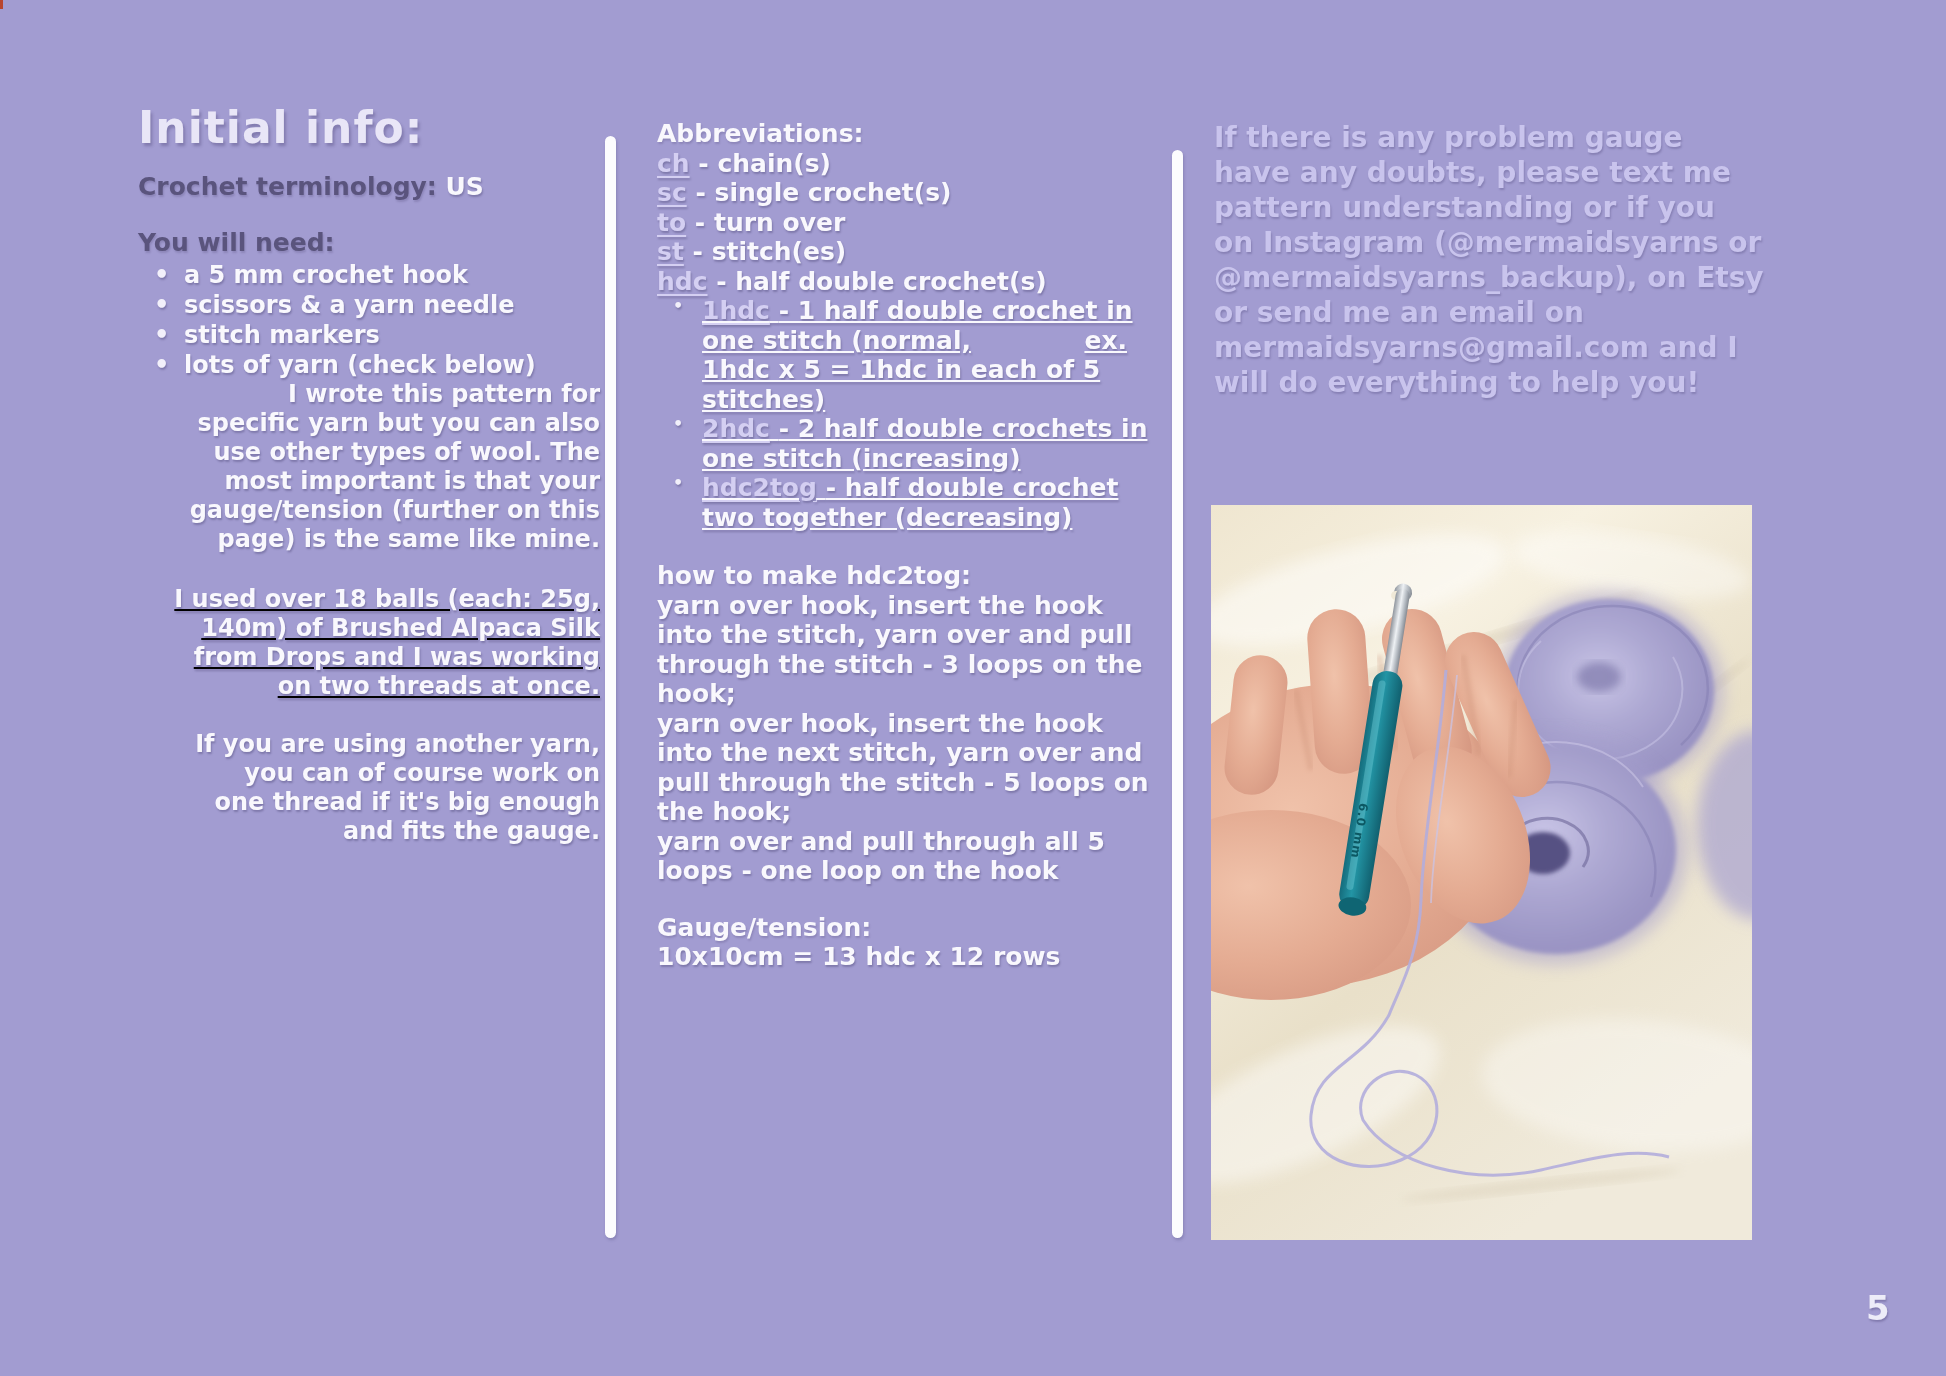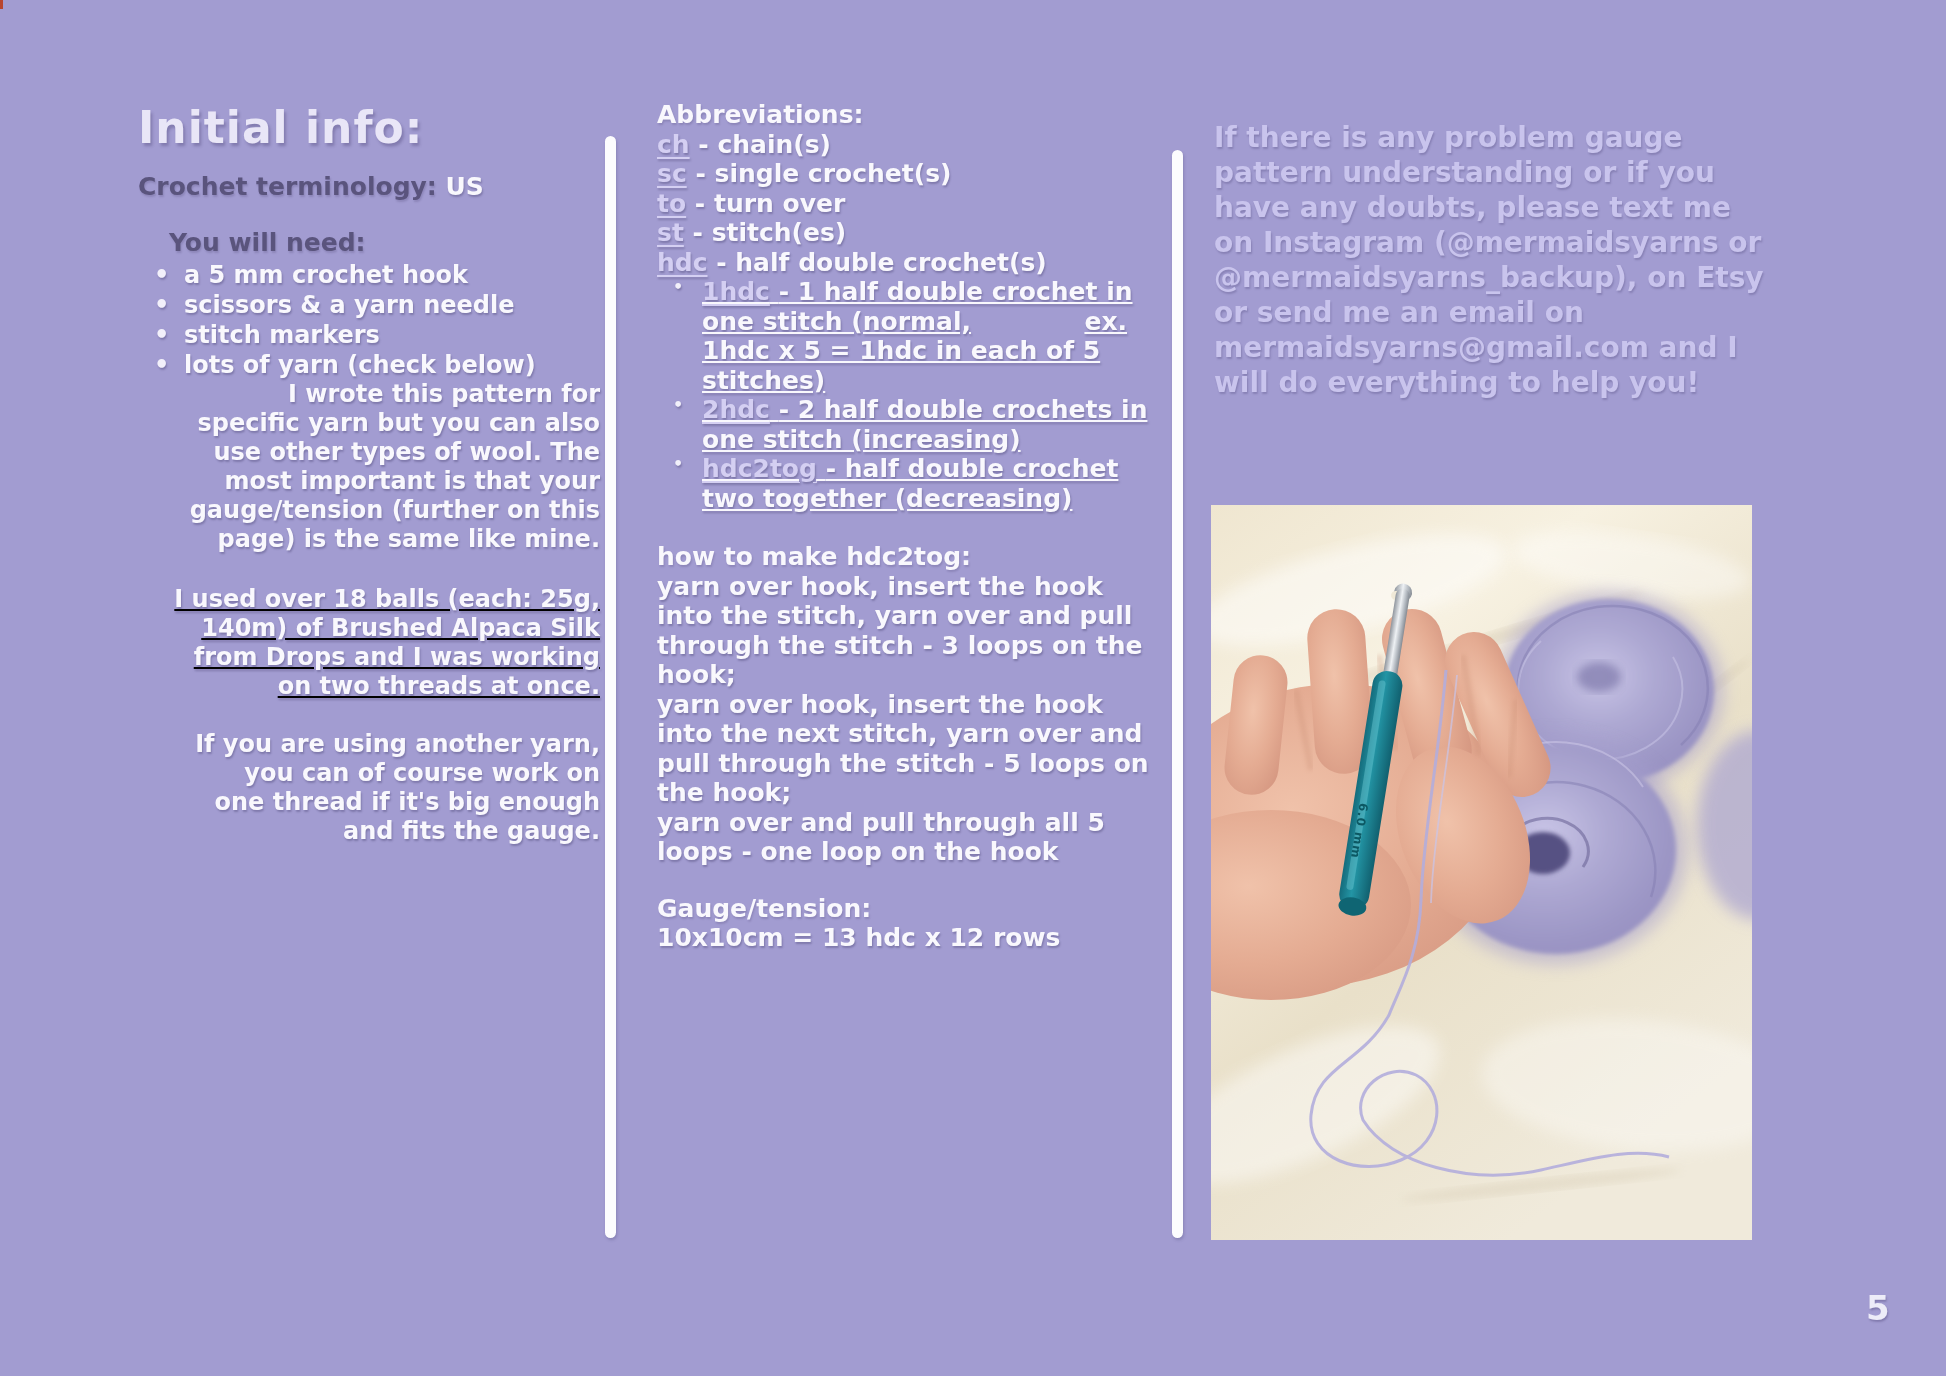--- a/index.html
+++ b/index.html
@@ -5,31 +5,31 @@
   * { margin:0; padding:0; box-sizing:border-box; }
   html,body { width:1946px; height:1376px; }
   body { font-family:"DejaVu Sans","Liberation Sans",sans-serif; font-weight:bold; }
 
   .page { position:relative; width:1946px; height:1376px; background:#a29cd1; overflow:hidden; }
 
   .corner-artifact { position:absolute; left:0; top:0; width:3px; height:9px; background:#b8452f; }
 
   .col { position:absolute; }
   .left-col  { left:138px; top:100px; width:462px; }
-  .mid-col   { left:657px; top:100px; width:470px; }
+  .mid-col   { left:657px; top:119px; width:470px; }
   .right-col { left:1214px; top:120px; width:580px; }
 
   .page-title { font-size:44px; line-height:56px; color:#e9e6f7; letter-spacing:1px;
                 text-shadow:2px 3px 3px rgba(55,48,95,.30); margin-bottom:16px; white-space:nowrap; }
 
   .hdr  { color:#5a547d; text-shadow:1px 2px 2px rgba(42,36,80,.18); }
   .white{ color:#f9f8fd; }
 
   .line24 { font-size:24px; line-height:29px;  white-space:nowrap;text-align:right; }
-  .line25 { font-size:25px; line-height:30px;  white-space:nowrap;margin-left:31px; }
+  .line25 { font-size:25px; line-height:30px;  white-space:nowrap; }
   .body-line { color:#f9f8fd; text-shadow:1px 2px 2px rgba(55,48,95,.33); }
 
   .terminology { font-size:25px; line-height:30px; white-space:nowrap; }
   .need-header { margin-top:26px; }
   .need-list   { margin-top:2px; }
   .need-item   { position:relative; padding-left:46px; font-size:24px; line-height:30px; }
   .about-header{ margin-top:28px; }
   .para .body-line { }
   .p2 { margin-top:31px;text-decoration:underline; }
   .p3 { margin-top:29px; }
@@ -196,22 +196,22 @@
     </div>
 
     <div class="hdr abbr-line gauge-header" style="text-shadow:1px 2px 2px rgba(42,36,80,.18);">Gauge/tension:</div>
     <div class="abbr-line">10x10cm = 13 hdc x 12 rows</div>
   </section>
 
   <div class="divider divider-2"></div>
 
   <section class="col right-col">
     <div class="contact-line">If there is any problem gauge</div>
+    <div class="contact-line">have any doubts, please text me</div>
     <div class="contact-line">pattern understanding or if you</div>
-    <div class="contact-line">have any doubts, please text me</div>
     <div class="contact-line">on Instagram (@mermaidsyarns or</div>
     <div class="contact-line">@mermaidsyarns_backup), on Etsy</div>
     <div class="contact-line">or send me an email on</div>
     <div class="contact-line">mermaidsyarns@gmail.com and I</div>
     <div class="contact-line">will do everything to help you!</div>
   </section>
 
   <figure class="photo" aria-label="Hand holding a crochet hook with a teal handle above two fluffy lavender mohair yarn balls on cream satin fabric">
     <svg width="541" height="735" viewBox="0 0 541 735" xmlns="http://www.w3.org/2000/svg">
       <defs>

